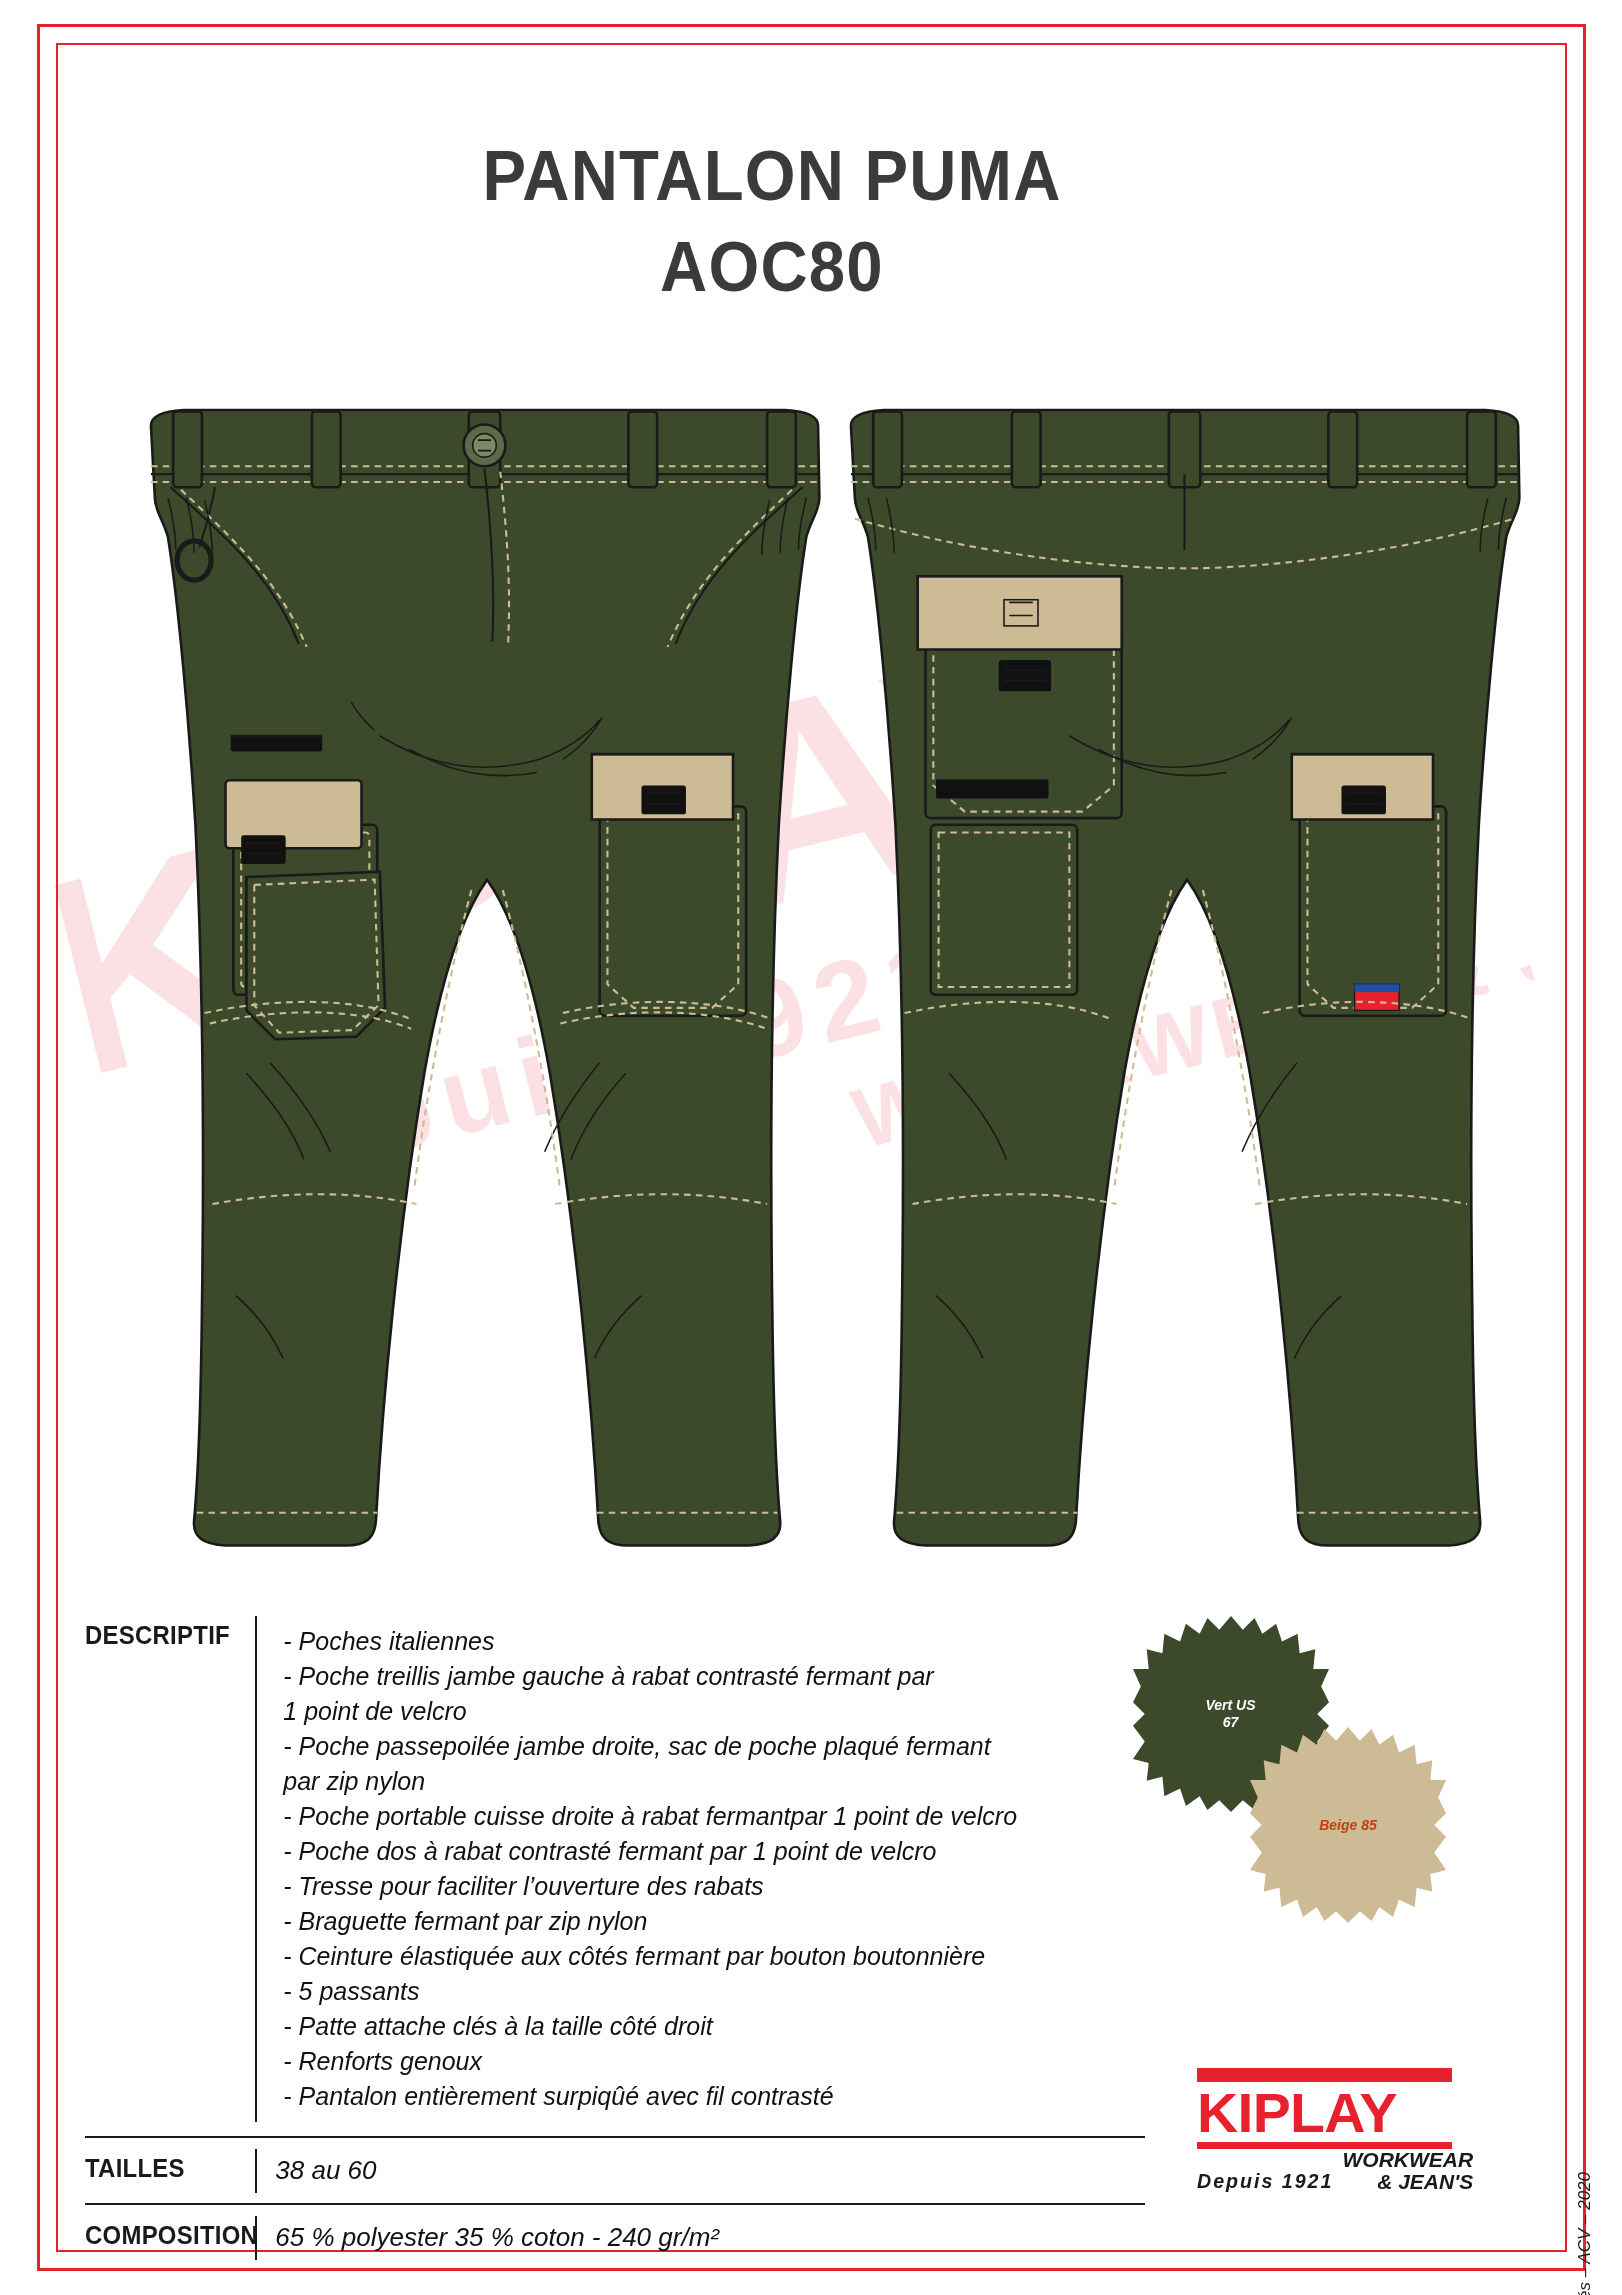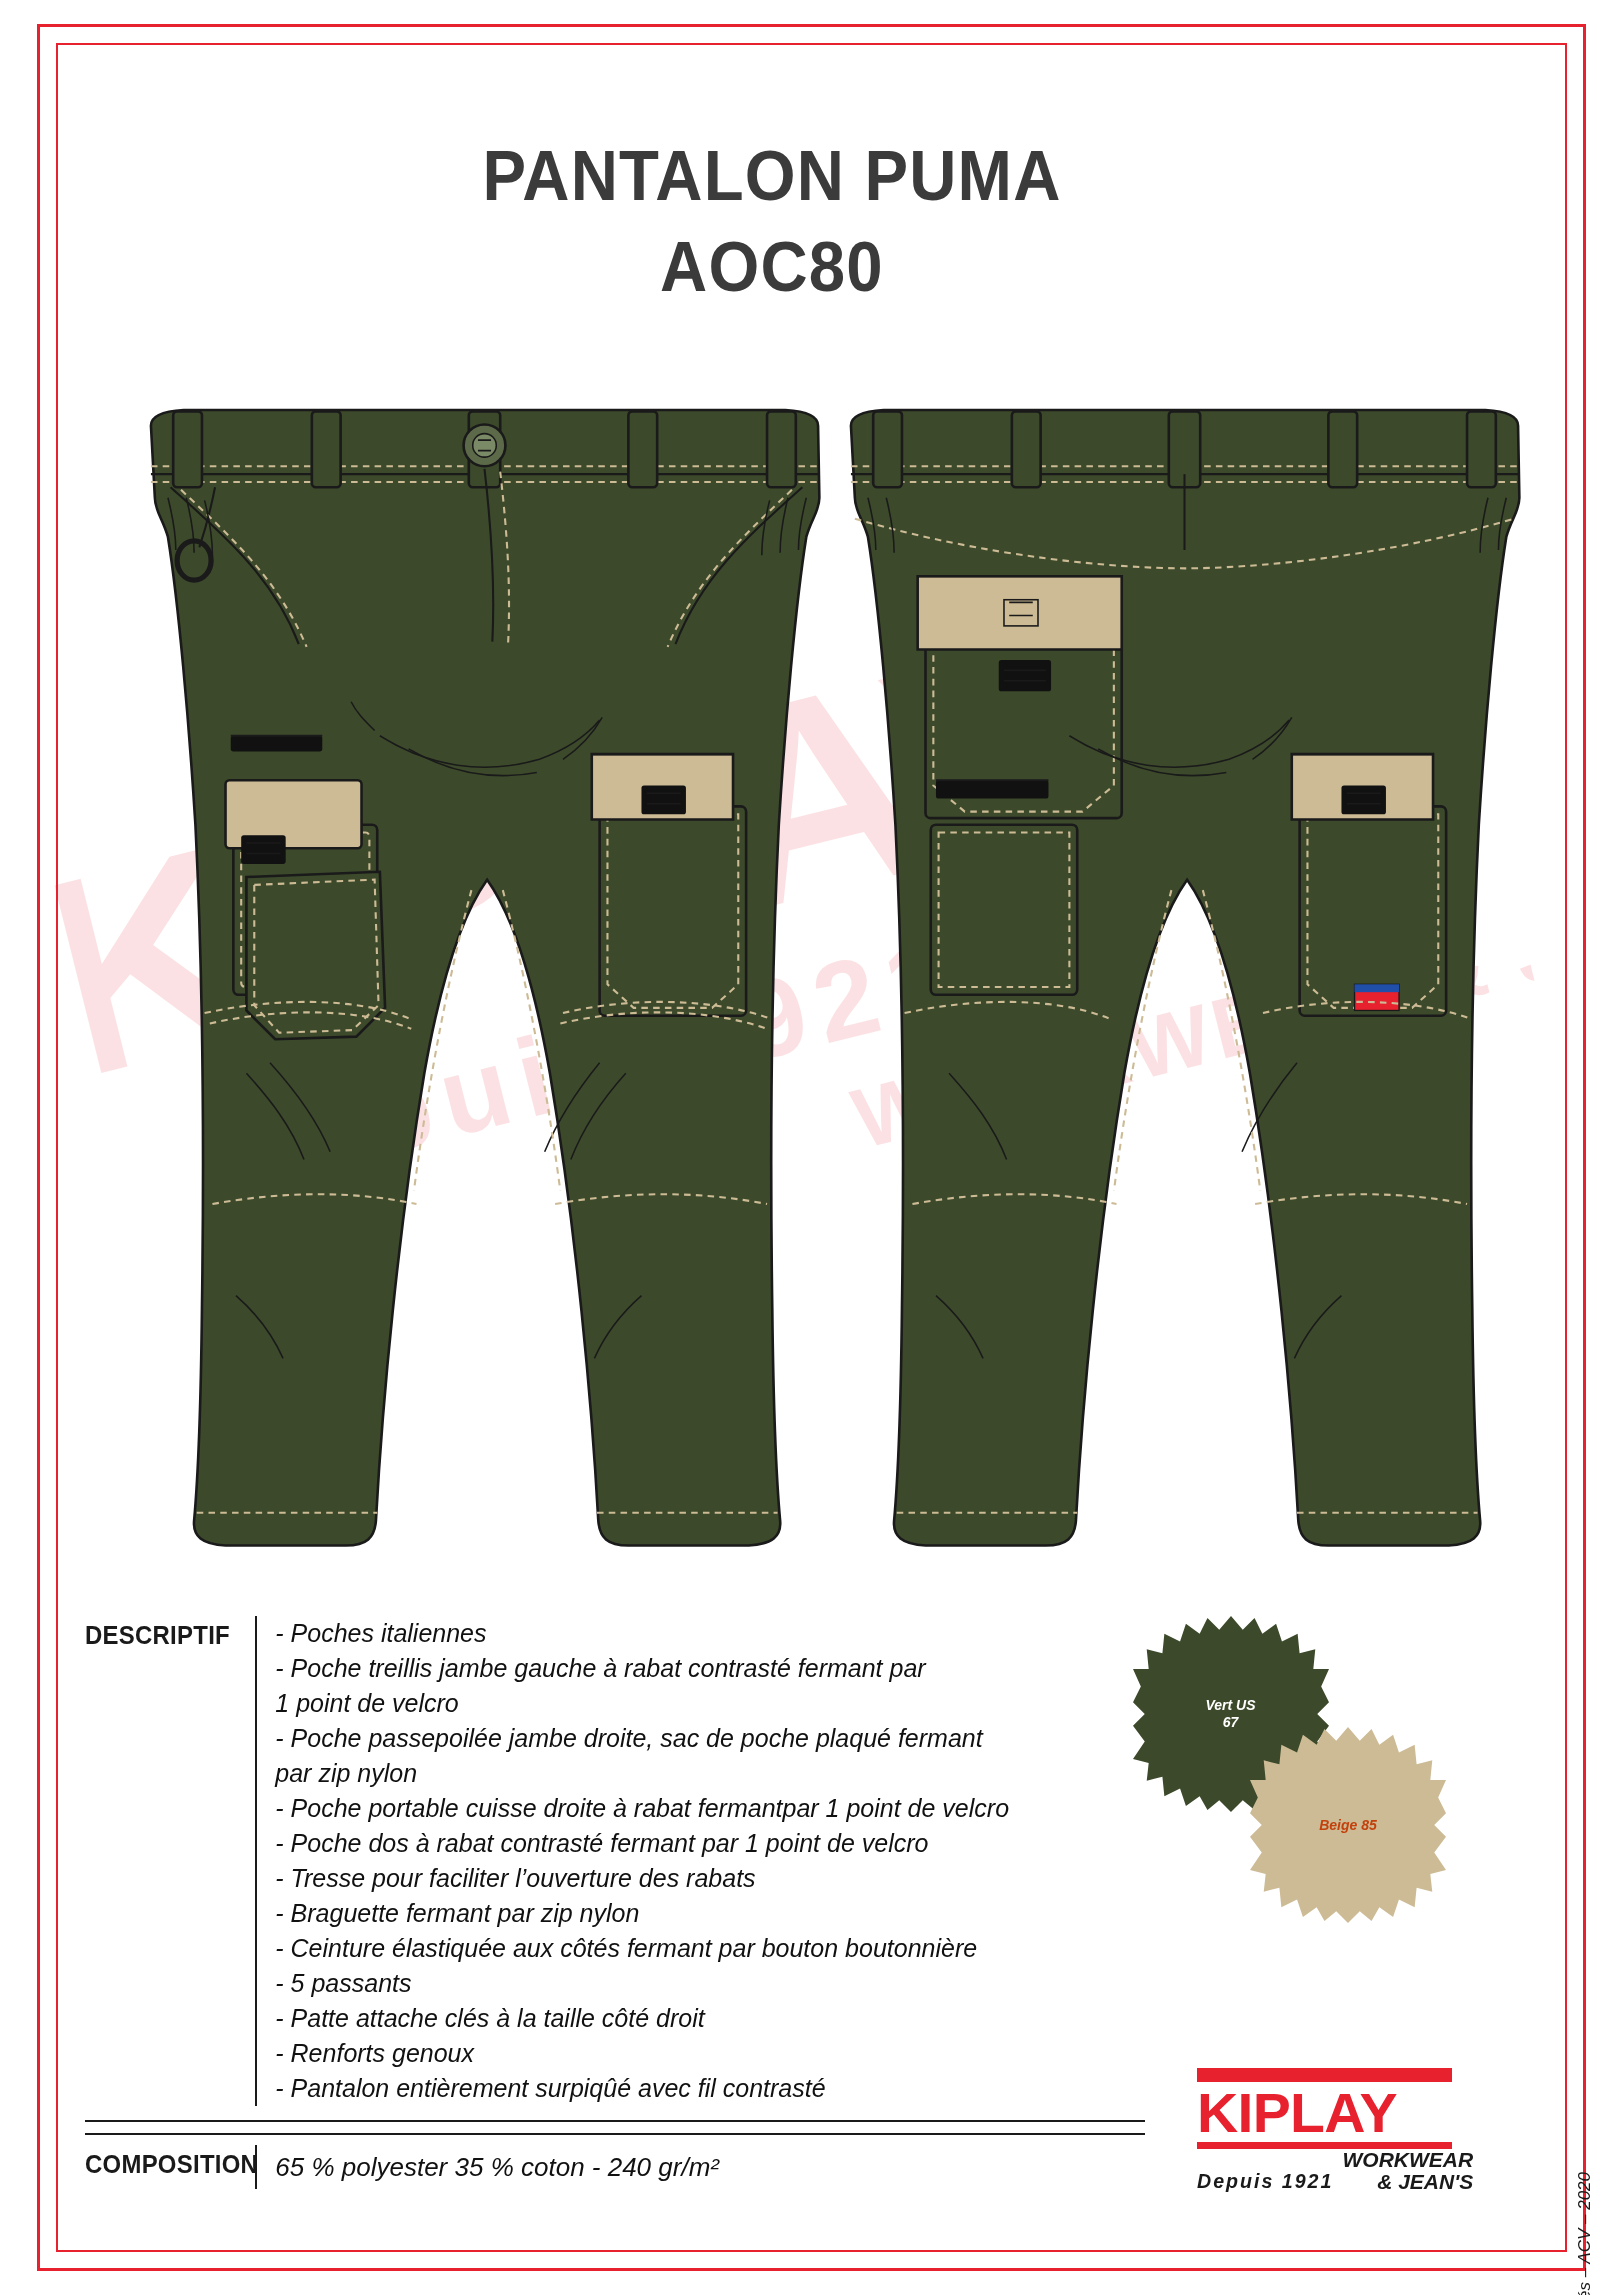--- a/index.html
+++ b/index.html
@@ -122,21 +122,21 @@
     color:#1a1a1a;
     letter-spacing:0.3px;
     transform:scaleX(0.92);
     transform-origin:left center;
     padding-top:3.9px;
   }
   .spec-sep{
     width:2px; background:#1a1a1a; flex:0 0 2px; margin:0 18.3px 0 0;
   }
   .spec-value{ flex:1; }
-  .desc-list{ margin:0; padding:0; list-style:none; }
+  .desc-list{ margin:8px; padding:0; list-style:none; }
   .desc-list li{
     font-size:25px;
     font-style:italic;
     color:#111;
     line-height:1.40;
     white-space:pre-line;
   }
   .hr-line{
     height:2px;
     background:#1a1a1a;
@@ -491,20 +491,25 @@
         <li>- 5 passants</li>
         <li>- Patte attache clés à la taille côté droit</li>
         <li>- Renforts genoux</li>
         <li>- Pantalon entièrement surpiqûé avec fil contrasté</li>
       </ul>
     </div>
   </div>
 
   <div class="hr-line"></div>
 
+  <div class="spec-row">
+    <div class="spec-label">TAILLES</div>
+    <div class="spec-sep"></div>
+    <div class="spec-value simple-value">38 au 60</div>
+  </div>
 
   <div class="hr-line"></div>
 
   <div class="spec-row">
     <div class="spec-label">COMPOSITION</div>
     <div class="spec-sep"></div>
     <div class="spec-value simple-value">65 % polyester 35 % coton - 240 gr/m²</div>
   </div>
 
 </div>

